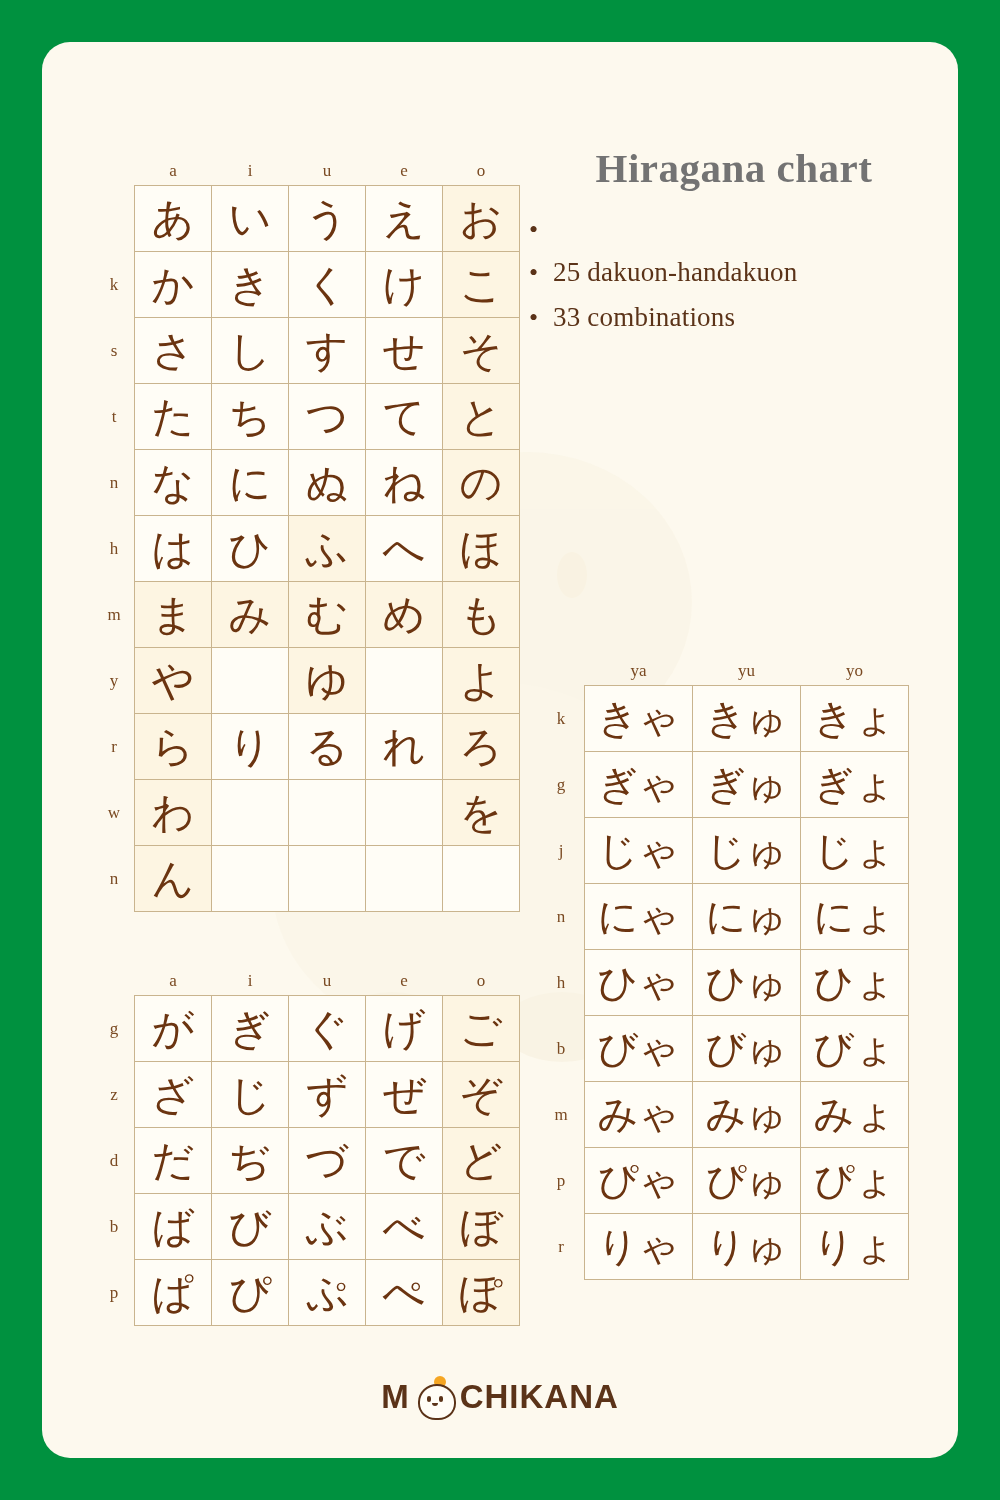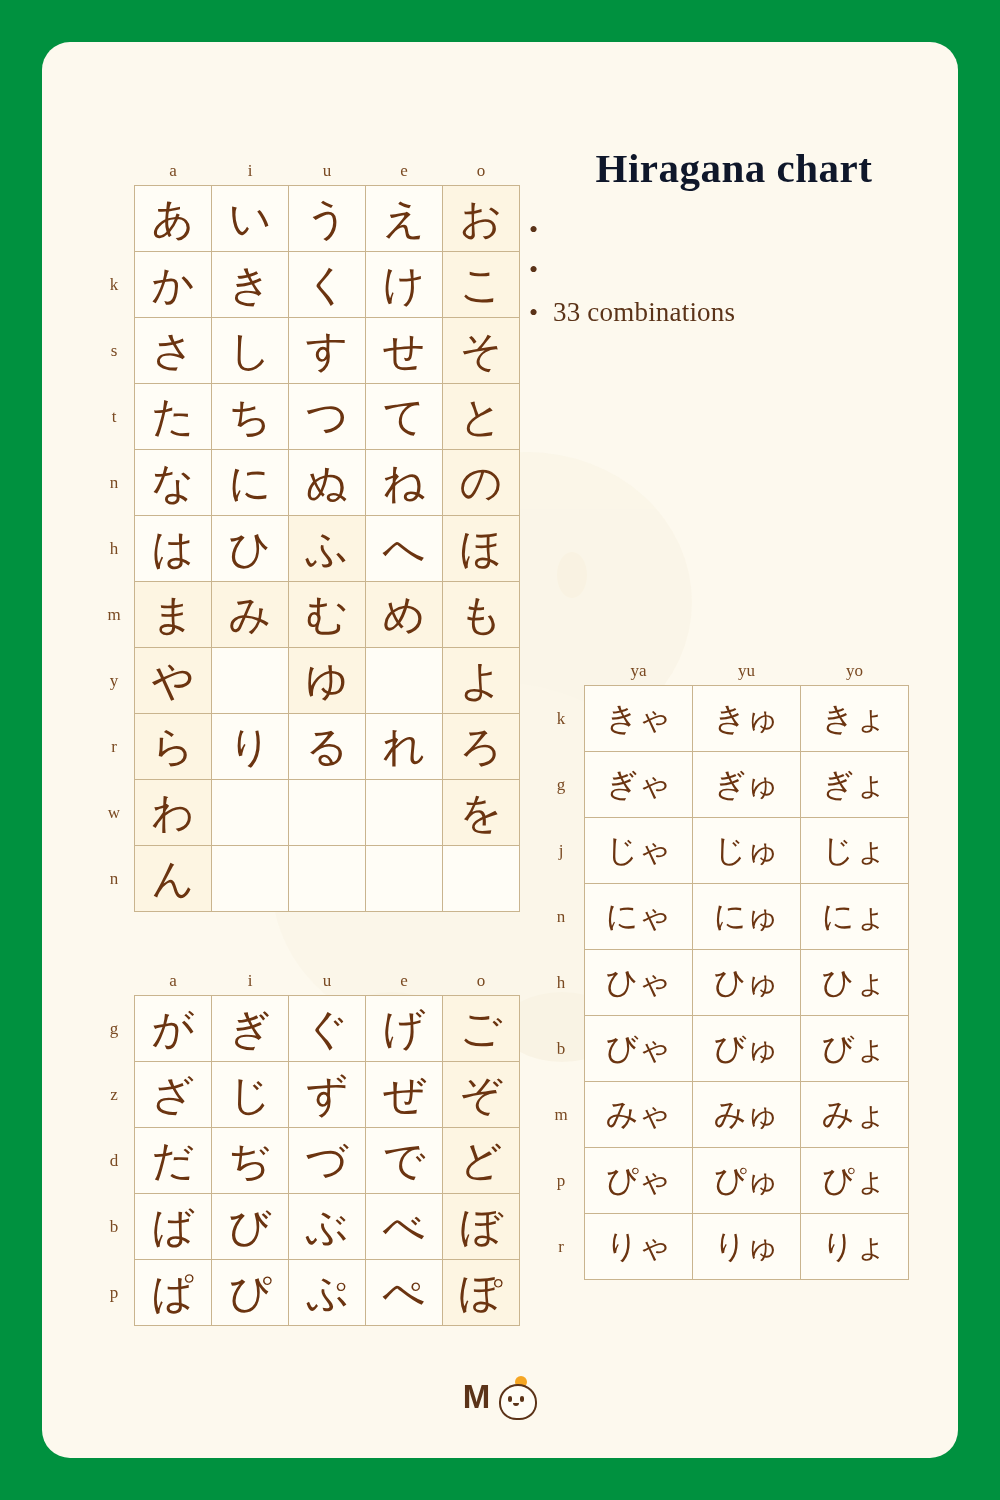--- a/index.html
+++ b/index.html
@@ -73,21 +73,21 @@
     border-radius: 50%;
   }
 
   
   .title {
     position: absolute;
     left: 487px;
     top: 102px;
     width: 410px;
     text-align: center;
-    color: #0f172a;
+    color: #737373;
     font-size: 41px;
     font-weight: bold;
     letter-spacing: 0.5px;
   }
   .bullets {
     position: absolute;
     left: 487px;
     top: 175px;
     width: 420px;
     color: #5b3318;
@@ -150,21 +150,21 @@
   #gojuon td.kana { width: 74px; height: 63px; font-size: 42px; }
   #gojuon td.rowlabel { width: 38px; }
 
   
   #dakuon { left: 52px; top: 928px; }
   #dakuon td.kana { width: 74px; height: 63px; font-size: 42px; }
   #dakuon td.rowlabel { width: 38px; }
 
   
   #youon { left: 496px; top: 618px; }
-  #youon td.kana { width: 105px; height: 63px; font-size: 32px; }
+  #youon td.kana { width: 105px; height: 63px; font-size: 40px; }
   #youon td.rowlabel { width: 44px; }
 
   
   .logo {
     position: absolute;
     left: 0;
     right: 0;
     bottom: 40px;
     display: flex;
     align-items: center;
@@ -239,20 +239,21 @@
   </div>
 
   <div class="title">Hiragana chart</div>
 
   <div class="bullets">
     <div class="bullet">
       <span class="dot">•</span>
     </div>
     <div class="bullet">
       <span class="dot">•</span>
+      <span>25 dakuon-handakuon</span>
     </div>
     <div class="bullet">
       <span class="dot">•</span>
       <span>33 combinations</span>
     </div>
   </div>
 
   <div class="tbl" id="gojuon">
     <table>
       <thead>
@@ -486,15 +487,16 @@
 
   <div class="logo">
     <span class="logo-text">M</span>
     <span class="logo-mark">
       <span class="leafdot"></span>
       <span class="blob"></span>
       <span class="e1"></span>
       <span class="e2"></span>
       <span class="mouth"></span>
     </span>
+    <span class="logo-text hl">CHIKANA</span>
   </div>
 
 </div>
 
 </body></html>

